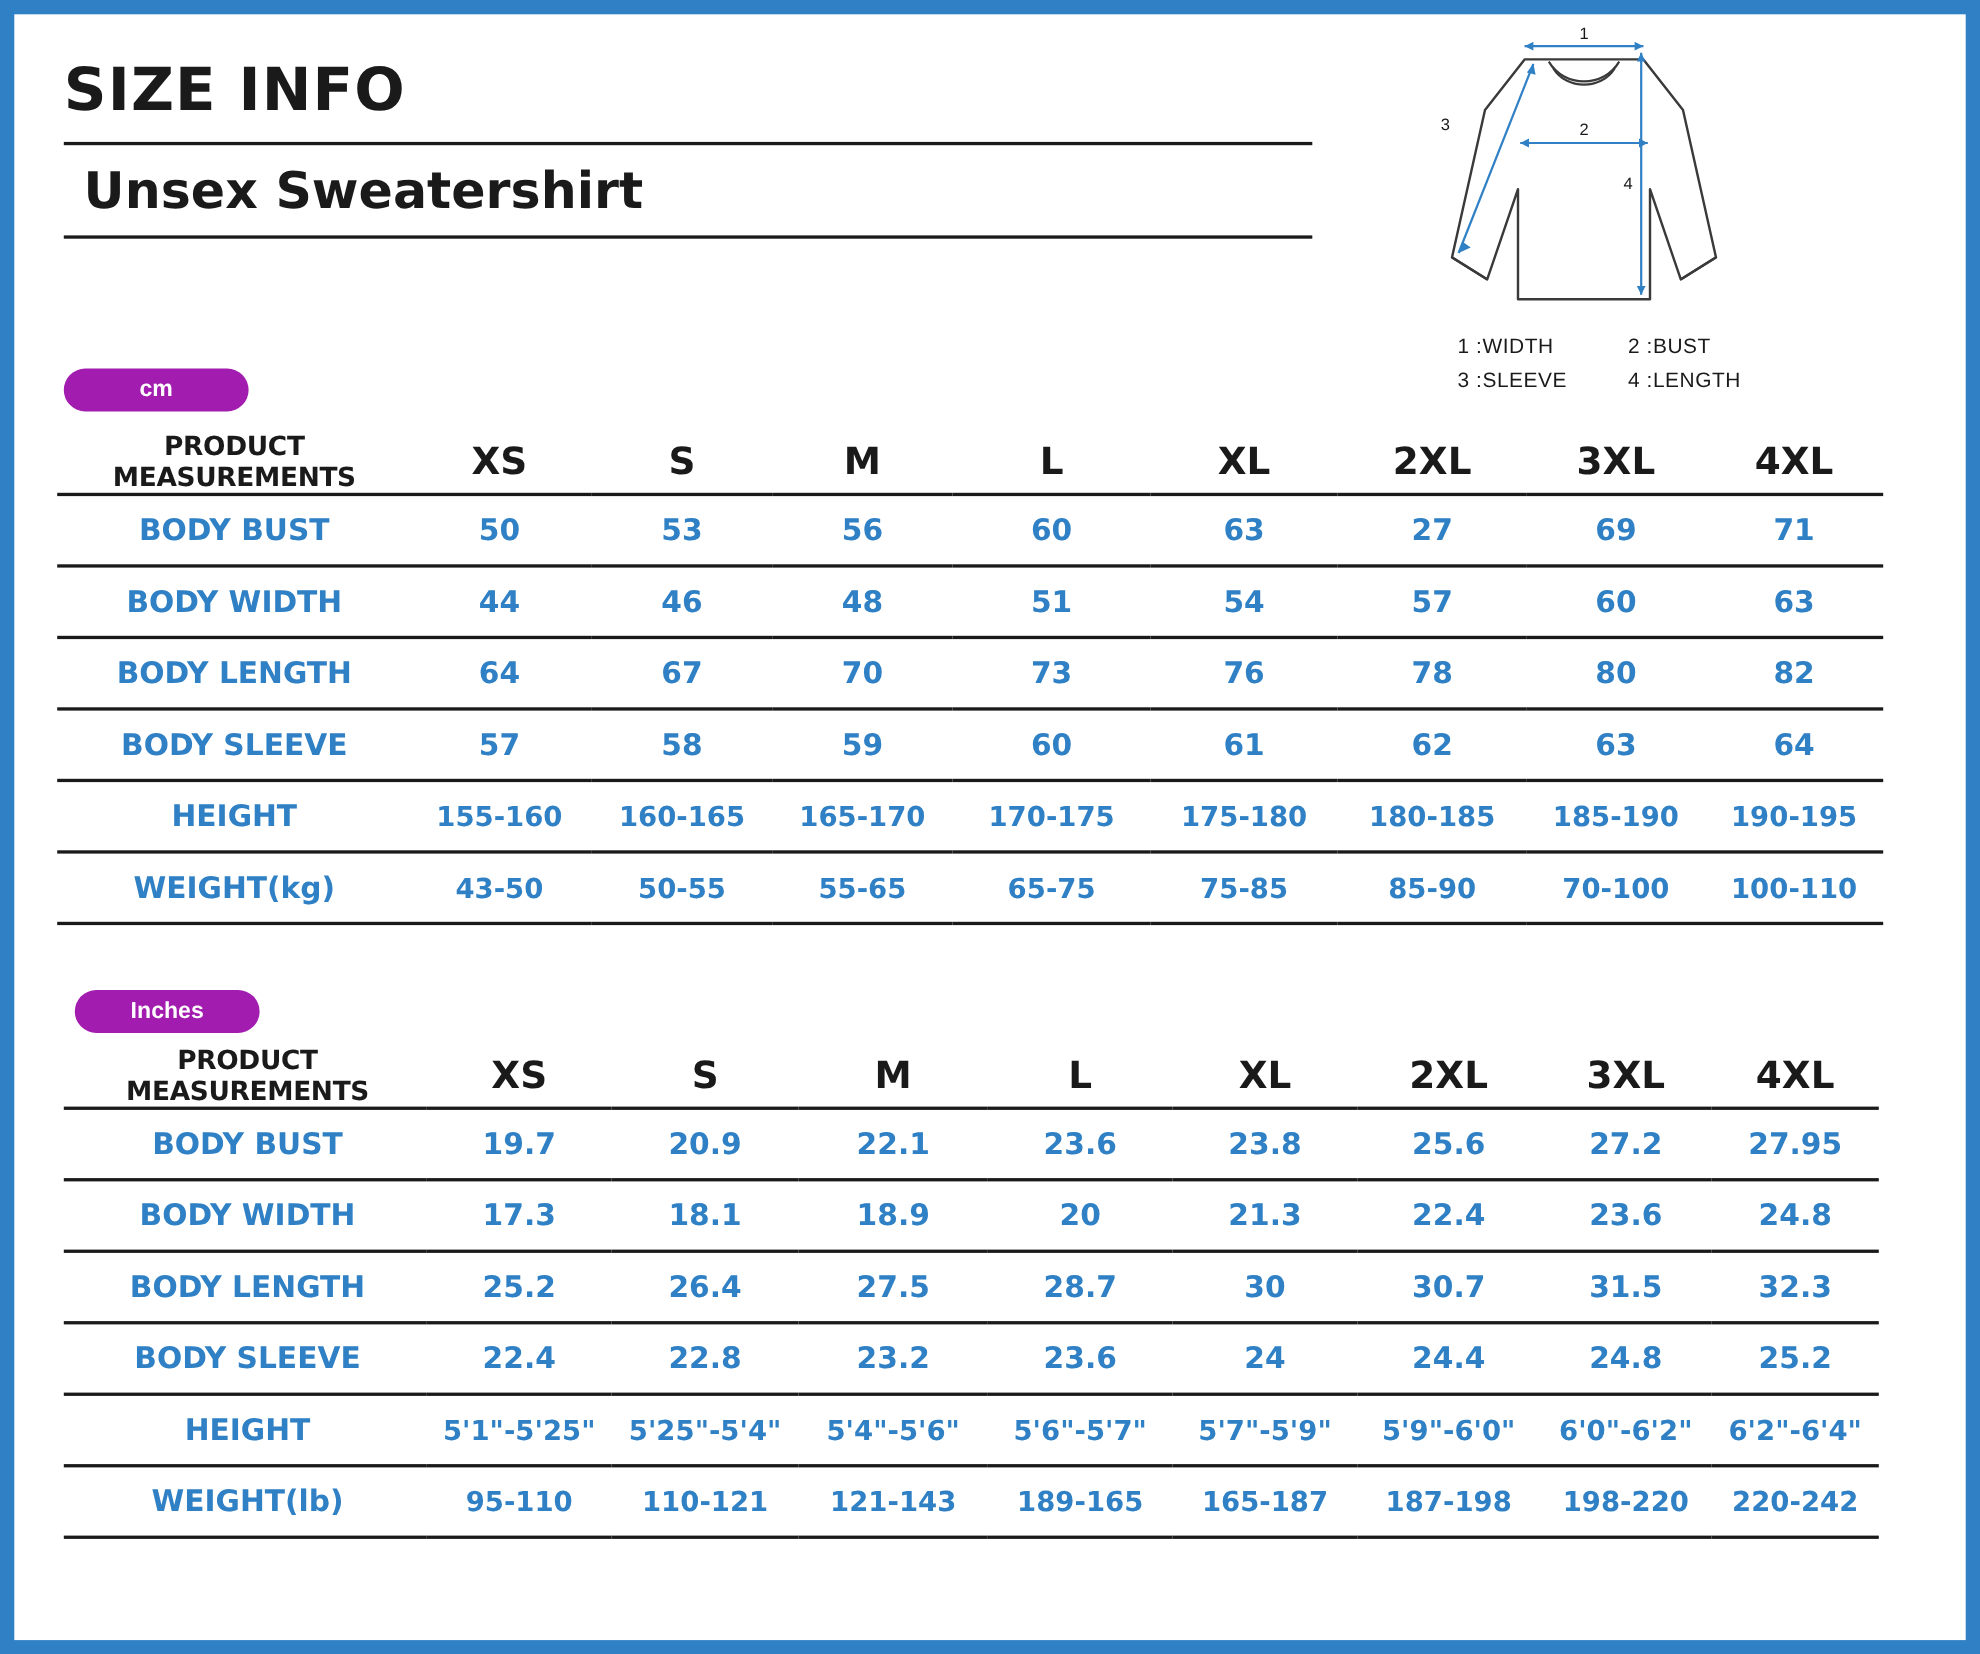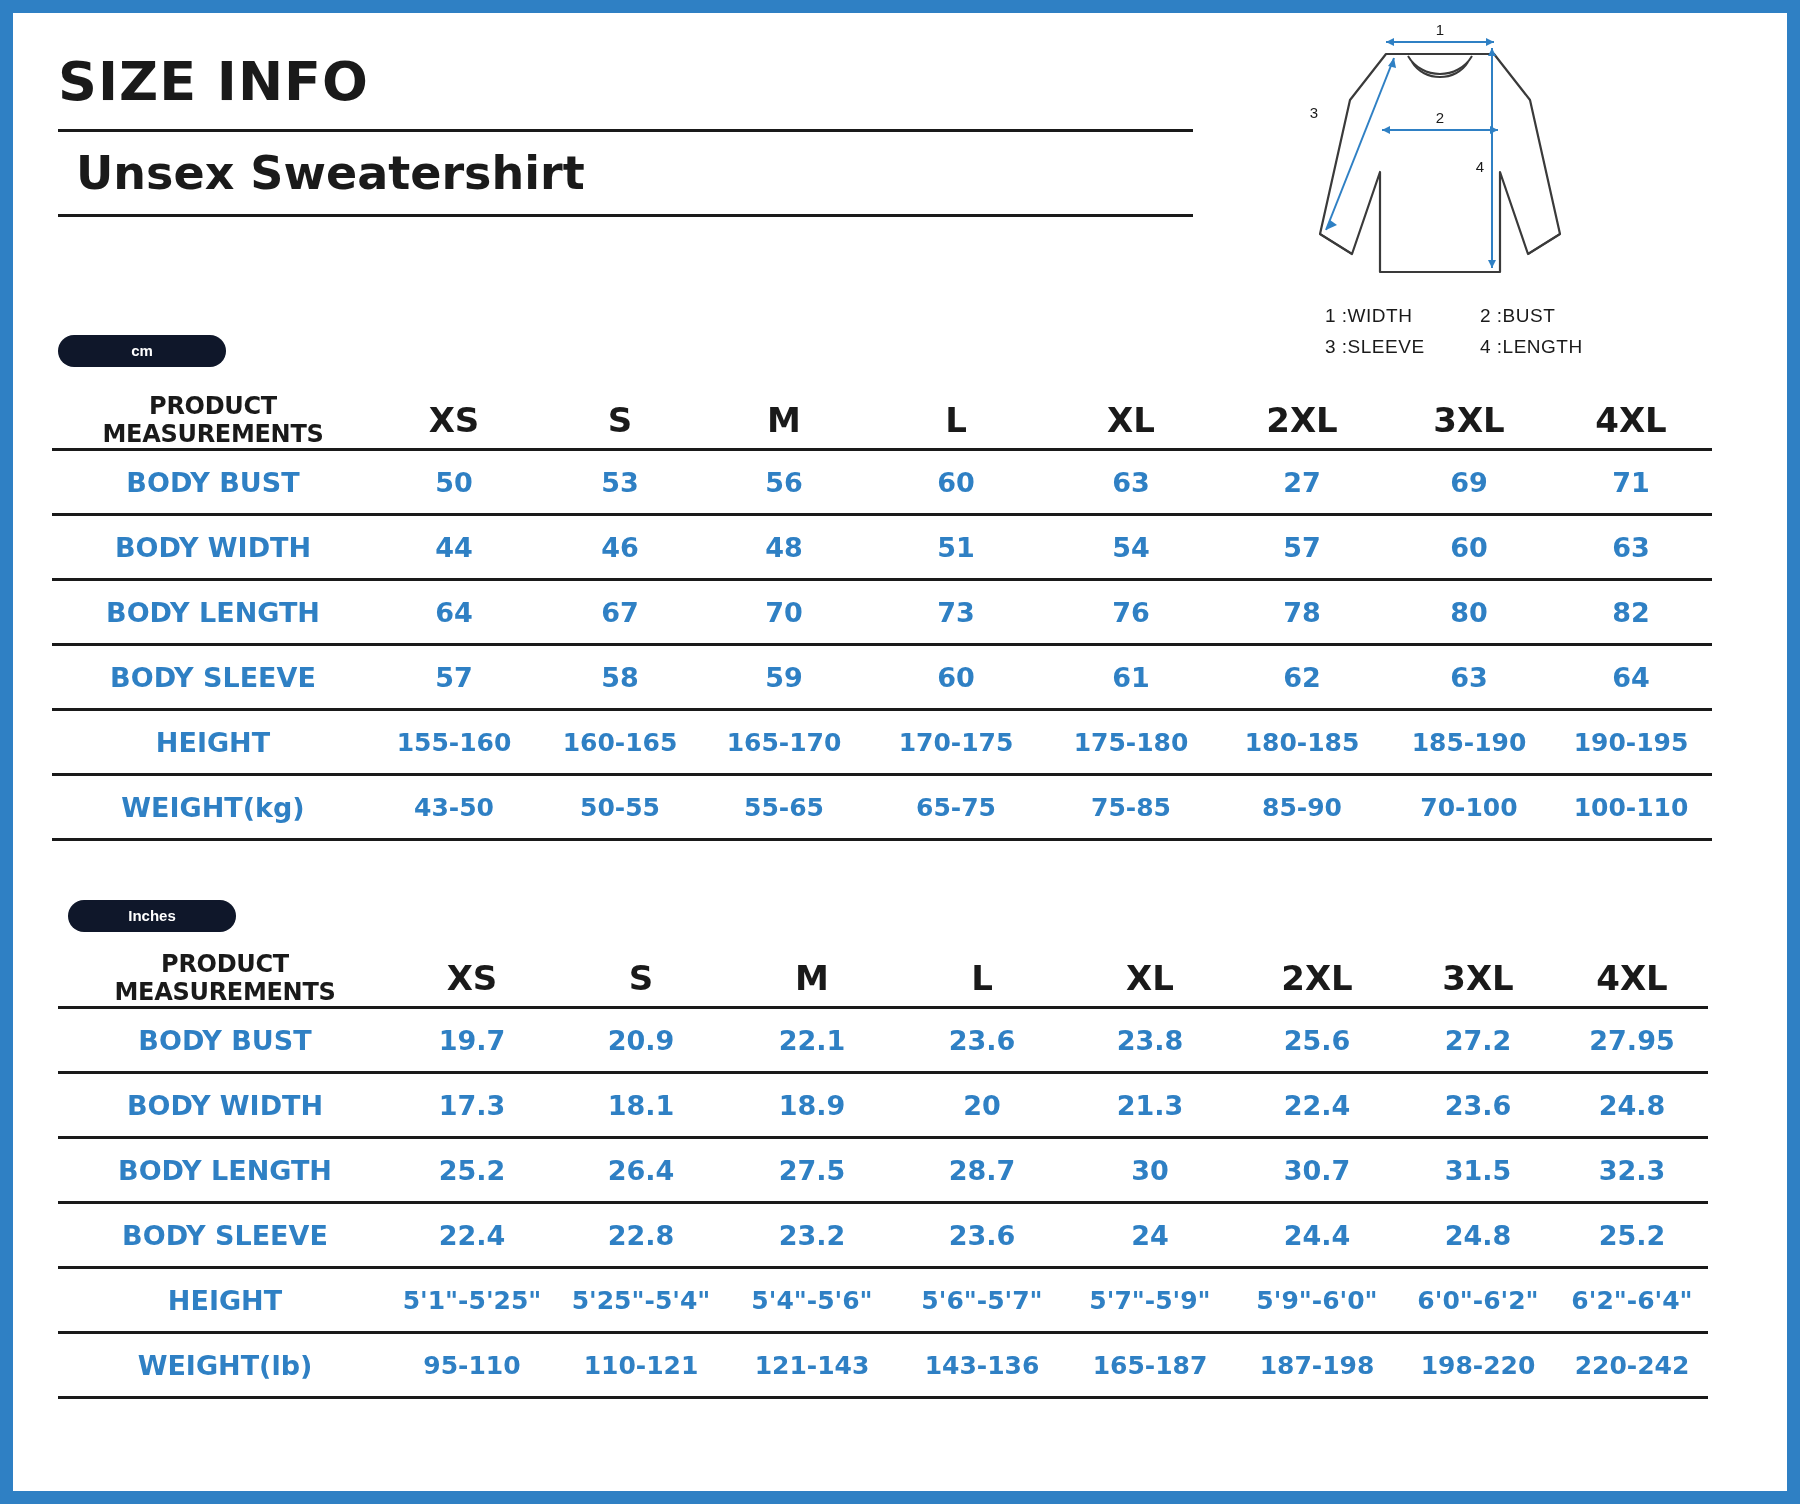--- a/index.html
+++ b/index.html
@@ -97,24 +97,24 @@
     display: flex;
     margin-bottom: 9px;
   }
   .legend-cell {
     width: 155px;
   }
 
   
   .pill {
     position: absolute;
-    background: #0f172a;
+    background: #a21caf;
     color: #ffffff;
     font-weight: bold;
-    font-size: 15px;
+    font-size: 21px;
     border-radius: 20px;
     padding: 7px 0 8px 0;
     text-align: center;
     width: 168px;
     font-family: "Liberation Sans", sans-serif;
   }
   .pill-cm { left: 58px; top: 335px; }
   .pill-in { left: 68px; top: 900px; }
 
   
@@ -408,21 +408,21 @@
       <td class="cell small">5'7"-5'9"</td>
       <td class="cell small">5'9"-6'0"</td>
       <td class="cell small">6'0"-6'2"</td>
       <td class="cell small">6'2"-6'4"</td>
     </tr>
     <tr>
       <td class="row-label">WEIGHT(lb)</td>
       <td class="cell small">95-110</td>
       <td class="cell small">110-121</td>
       <td class="cell small">121-143</td>
-      <td class="cell small">143-136</td>
+      <td class="cell small">189-165</td>
       <td class="cell small">165-187</td>
       <td class="cell small">187-198</td>
       <td class="cell small">198-220</td>
       <td class="cell small">220-242</td>
     </tr>
   </tbody>
     </table>
 
 </div>
 

